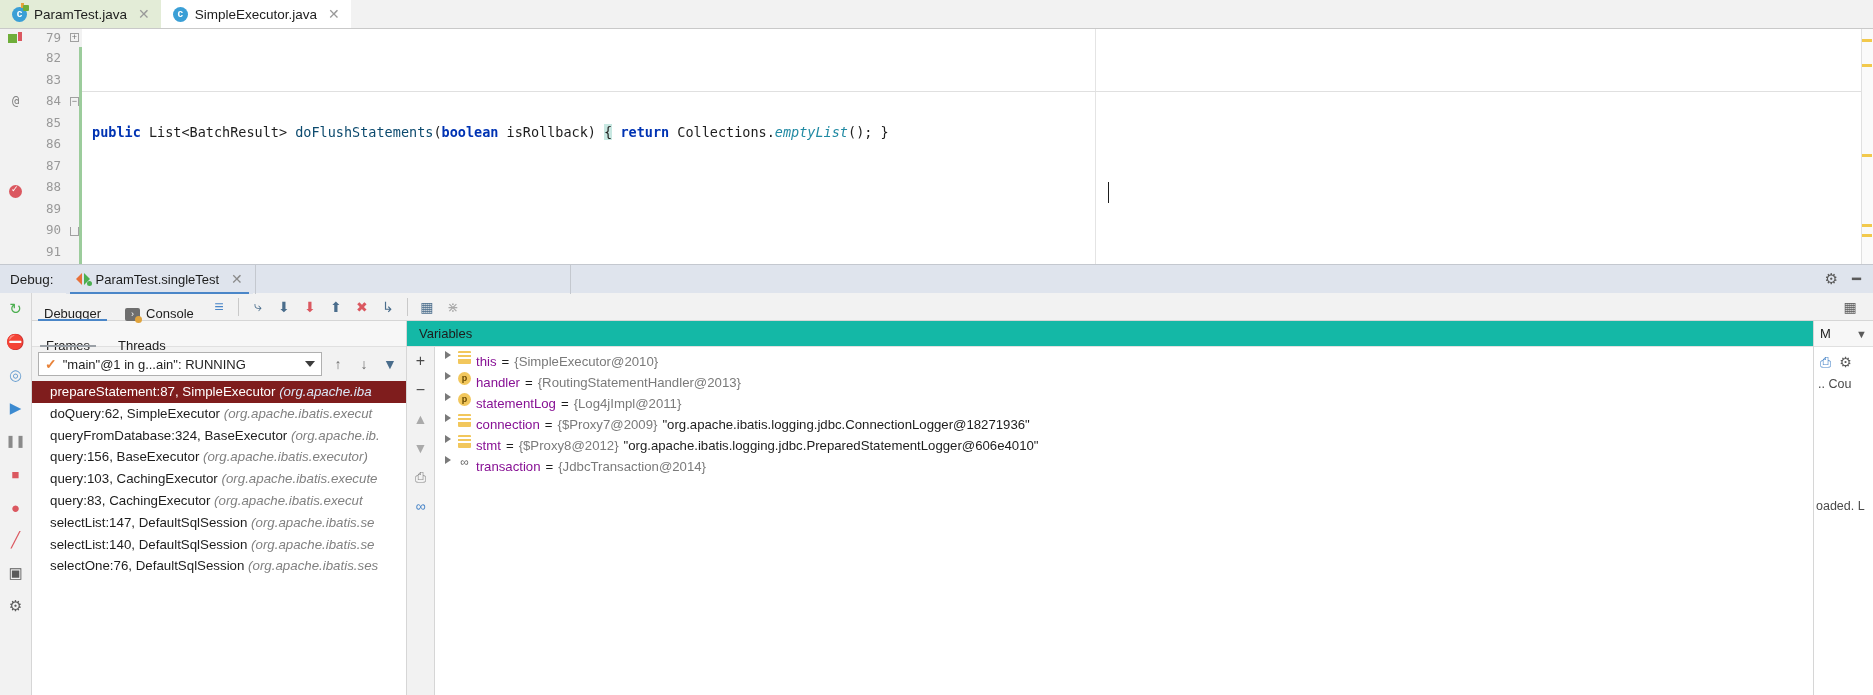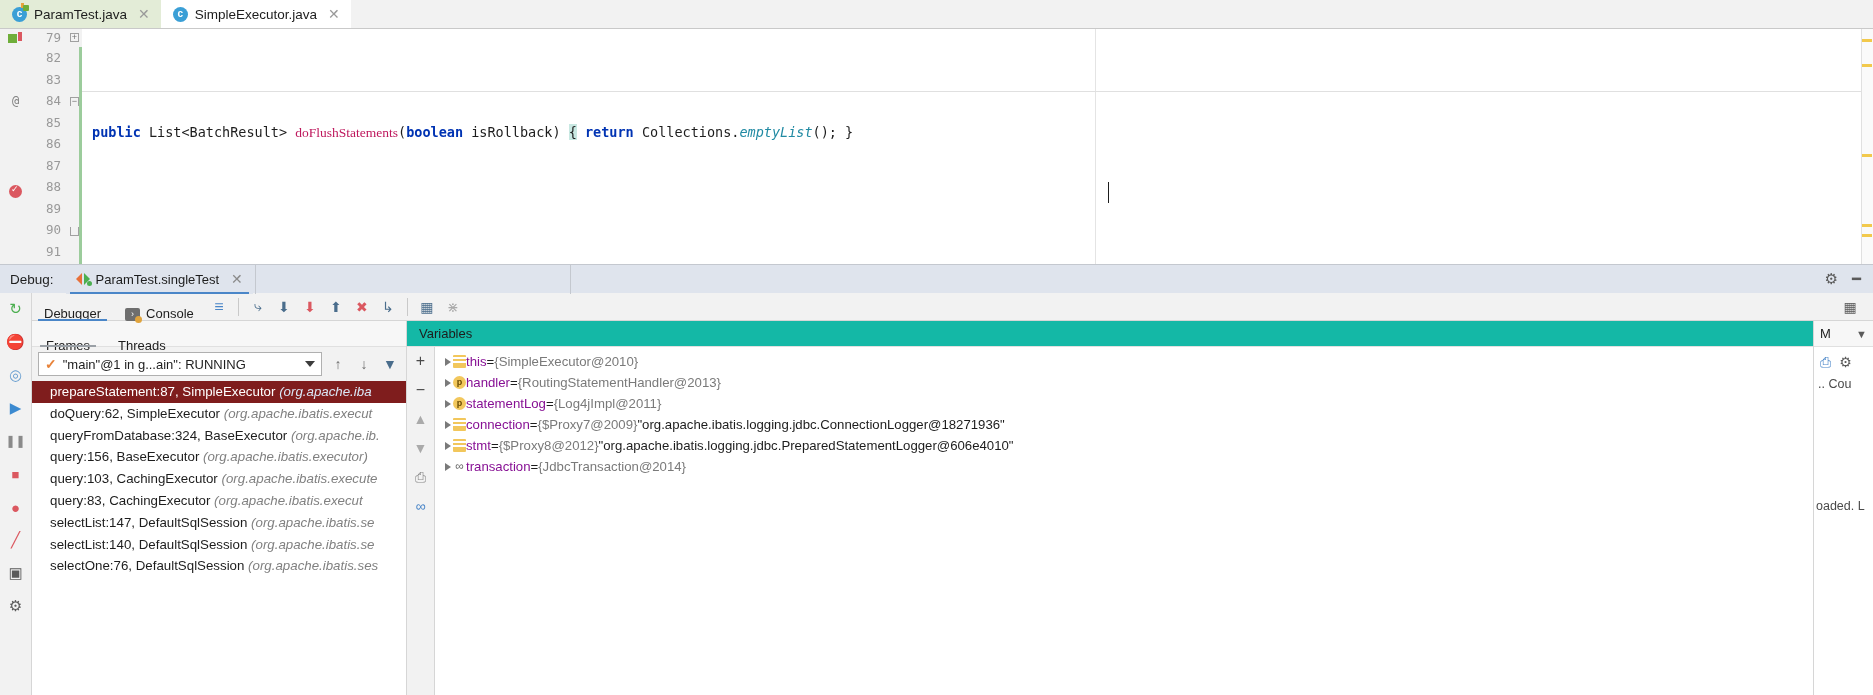--- a/index.html
+++ b/index.html
@@ -27,21 +27,21 @@
   
   .editor-wrap { flex: 0 0 235px; display: flex; position: relative; background: #fff; overflow: hidden; }
   .gutter-icons { width: 32px; background: #f2f2f2; position: relative; flex: 0 0 32px; }
   .linenos { width: 36px; background: #f2f2f2; text-align: right; padding-right: 7px; color: #999999; font-family: "DejaVu Sans Mono", monospace; font-size: 12.5px; flex: 0 0 36px; }
   .fold { width: 14px; background: #f2f2f2; flex: 0 0 14px; position: relative; }
   .code { flex: 1; position: relative; font-family: "DejaVu Sans Mono", monospace; font-size: 13.5px; white-space: pre; overflow: hidden; }
   .ln { height: 21.5px; line-height: 21.5px; }
   .codeline { height: 21.5px; line-height: 21.5px; padding-left: 10px; position: relative; }
   .kw { color: #0033b3; font-weight: bold; }
   .typ { color: #1d1d1d; }
-  .mth { color: #be185d; font-family: Liberation Serif, serif; }
+  .mth { color: #0c4a6e; }
   .punct { color: #1d1d1d; }
   .brace-hl { background: #c8e8e2; }
   .sep { position: absolute; left: 0; right: 0; height: 1px; background: #e0e0e0; }
   .caret-col { position: absolute; width: 1px; background: #1d1d1d; }
   .vguide { position: absolute; top: 0; bottom: 0; width: 1px; background: #e4e4e4; }
   .bp { width: 13px; height: 13px; border-radius: 50%; background: #db5860; position: absolute; }
   .bp::after { content: "\2713"; color: #fff; font-size: 9px; position: absolute; left: 2px; top: -1px; }
   .at-sign { position: absolute; color: #808080; font-size: 12px; font-family: "DejaVu Sans Mono", monospace; }
   .fold-mark { position: absolute; width: 9px; height: 9px; border: 1px solid #a0a0a0; background: #f2f2f2; color: #707070; font-size: 9px; line-height: 7px; text-align: center; }
   .scroll-marks { position: absolute; right: 0; top: 0; width: 12px; bottom: 0; background: #fafafa; border-left: 1px solid #e0e0e0; }
@@ -90,21 +90,21 @@
   .frame.sel { background: #7f1d1d; color: #fff; }
   .frame .pkg { color: #808080; font-style: italic; }
   .frame.sel .pkg { color: #dbe8f7; }
 
   .vars-pane { flex: 1; display: flex; flex-direction: column; min-width: 0; }
   .vars-hdr { height: 26px; display: flex; align-items: center; background: #14b8a6; border-bottom: 1px solid #e0e0e0; padding-left: 12px; font-size: 13px; flex: 0 0 26px; }
   .vars-body { flex: 1; display: flex; min-height: 0; }
   .vars-rail { width: 28px; background: #f2f2f2; border-right: 1px solid #d6d6d6; display: flex; flex-direction: column; align-items: center; padding-top: 5px; gap: 11px; flex: 0 0 28px; }
   .vr-ico { width: 18px; height: 18px; display: flex; align-items: center; justify-content: center; font-size: 14px; color: #5a5a5a; }
   .vars-list { flex: 1; background: #fff; padding-top: 4px; overflow: hidden; }
-  .vrow { height: 21px; line-height: 21px; display: flex; align-items: center; padding-left: 10px; font-size: 13.2px; white-space: nowrap; }
+  .vrow { height: 21px; line-height: 21px; display: flex; align-items: flex-start; gap: 5px; padding-left: 10px; font-size: 13.2px; white-space: nowrap; }
   .tri { width: 0; height: 0; border-top: 4.5px solid transparent; border-bottom: 4.5px solid transparent; border-left: 6px solid #7a7a7a; margin-right: 2px; }
   .vicon { width: 13px; height: 13px; display: flex; align-items: center; justify-content: center; font-size: 9px; color: #6a4b00; flex: 0 0 13px; }
   .vicon.obj { background: linear-gradient(#f2c75c 0 2px, #fff 2px 4px, #f2c75c 4px 6px, #fff 6px 8px, #f2c75c 8px 11px); border-radius: 1px; }
   .vicon.param { background: #f2c75c; border-radius: 50%; font-weight: bold; }
   .vicon.link { color: #6a6a6a; font-size: 12px; }
   .vname { color: #871094; }
   .veq { color: #1d1d1d; }
   .vval { color: #7a7a7a; }
   .vstr { color: #1d1d1d; }
 

